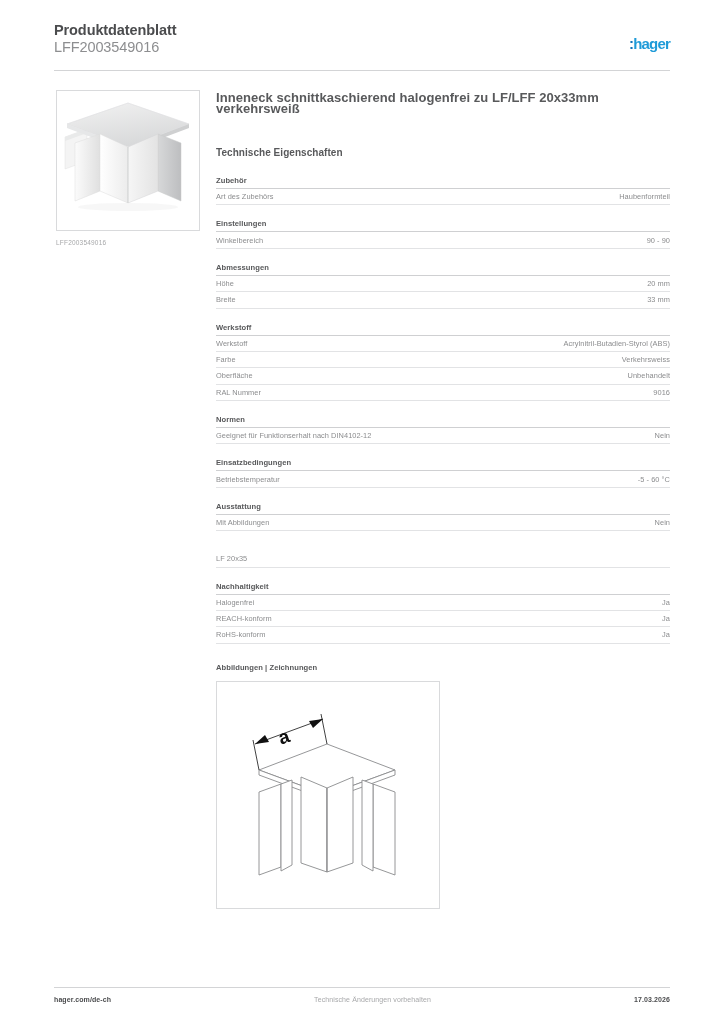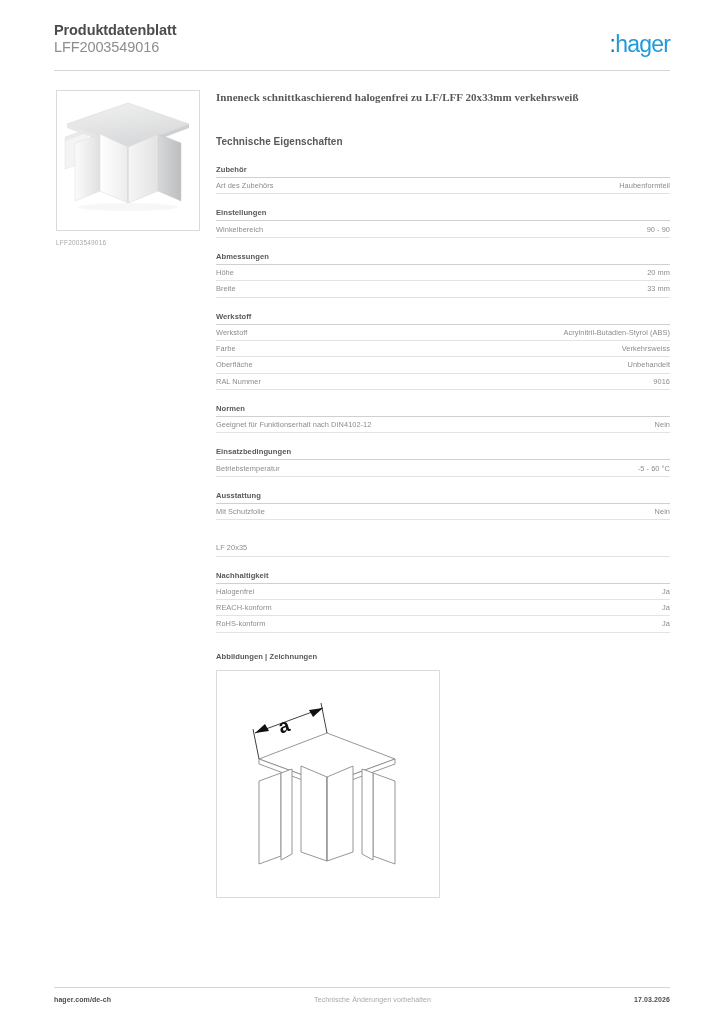--- a/index.html
+++ b/index.html
@@ -44,22 +44,22 @@
     font-size: 14.5px;
     font-weight: normal;
     color: #8d8e90;
     line-height: 17px;
     letter-spacing: -0.1px;
   }
   .logo {
     position: absolute;
     right: 0;
     top: 10px;
-    font-size: 23px;
-    font-weight: normal;
+    font-size: 15px;
+    font-weight: bold;
     color: #1f9bd8;
     letter-spacing: -0.8px;
     line-height: 24px;
   }
   .logo .colon {
     color: #1274b8;
   }
   .header-rule {
     position: absolute;
     left: 54px;
@@ -98,26 +98,25 @@
   }
 
   
   .content {
     position: absolute;
     left: 216px;
     top: 92px;
     width: 454px;
   }
   .product-desc {
-    font-size: 11px;
+    font-size: 13px;
     font-weight: bold;
     color: #58595b;
     letter-spacing: 0.05px;
     line-height: 11px;
-    font-family: Liberation Serif, serif;
   }
   .tech-heading {
     margin-top: 33px;
     font-size: 10px;
     font-weight: bold;
     color: #58595b;
     letter-spacing: 0.05px;
   }
 
   .spec-groups {
@@ -340,21 +339,21 @@
         <div class="spec-group">
           <div class="group-title">Einsatzbedingungen</div>
           <div class="spec-row">
             <span class="spec-label">Betriebstemperatur</span>
             <span class="spec-value">-5 - 60 °C</span>
           </div>
         </div>
         <div class="spec-group">
           <div class="group-title">Ausstattung</div>
           <div class="spec-row">
-            <span class="spec-label">Mit Schutzfolie</span>
+            <span class="spec-label">Mit Abbildungen</span>
             <span class="spec-value">Nein</span>
           </div>
         </div>
         <div class="spec-group gap-large">
           <div class="spec-row">
             <span class="spec-label">LF 20x35</span>
             <span class="spec-value"></span>
           </div>
         </div>
         <div class="spec-group">

